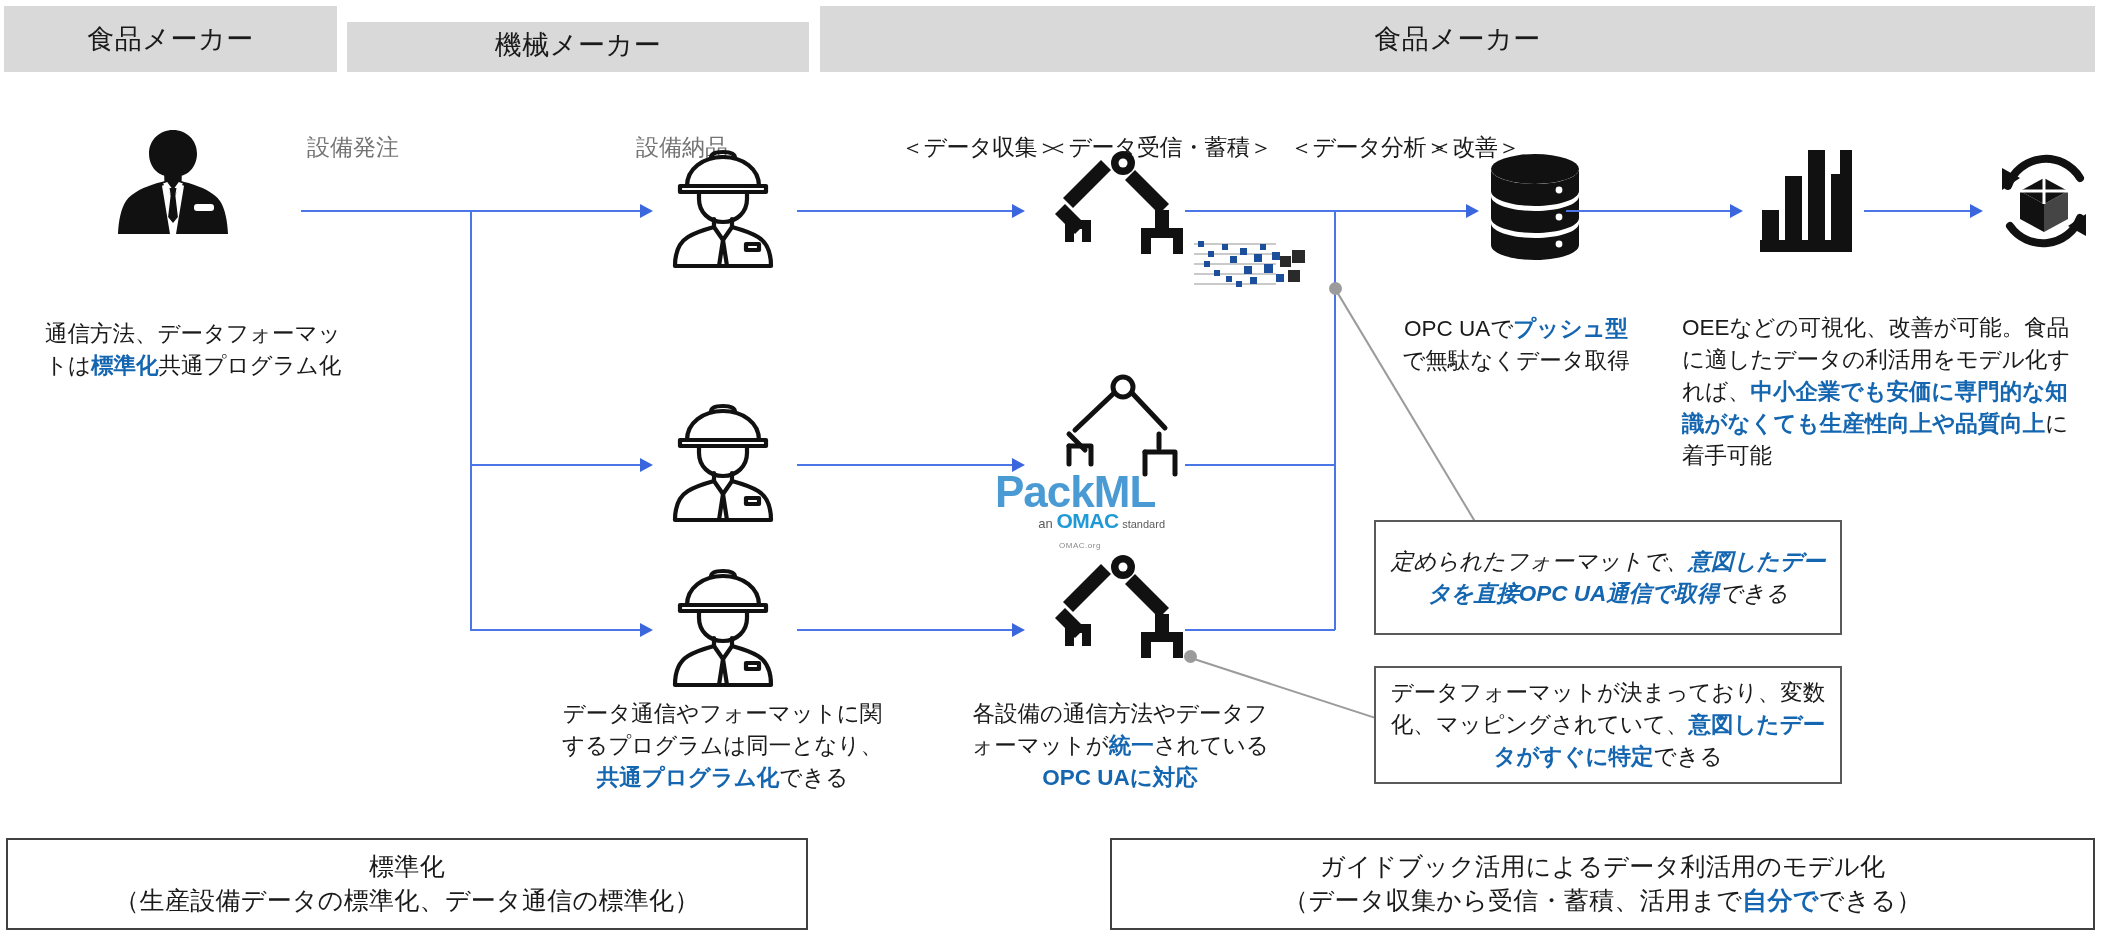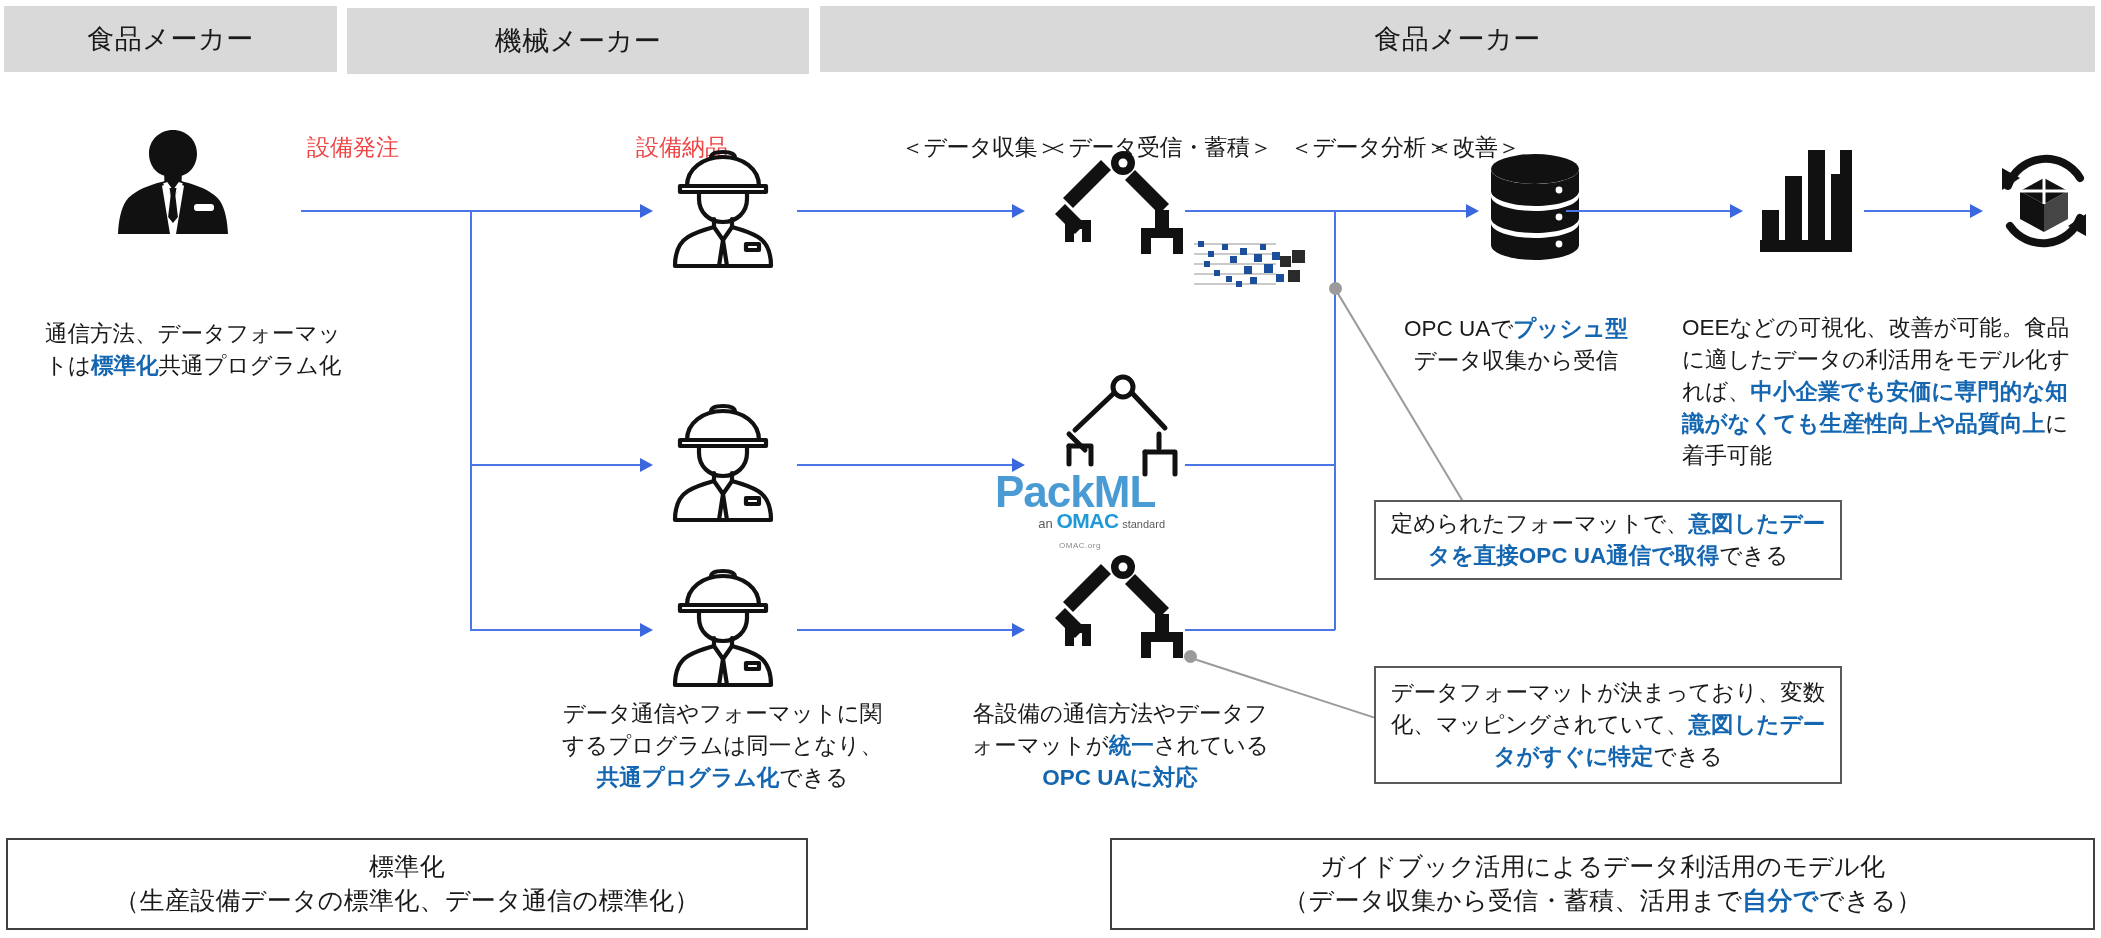--- a/index.html
+++ b/index.html
@@ -47,21 +47,21 @@
     font-size: 22.5px;
     line-height: 1.42;
     padding: 6px 10px;
   }
 
   
   .txt { font-size: 22.5px; line-height: 1.42; }
   .txt-c { text-align: center; }
   .txt-l { text-align: left; }
   b.hl { color: #1566b0; font-weight: bold; }
-  .lbl { font-size: 23px; color: #ef4444; white-space: nowrap; }
+  .lbl { font-size: 23px; color: #737373; white-space: nowrap; }
   .stage { font-size: 23px; color: #1a1a1a; white-space: nowrap; letter-spacing: -0.5px;}
 
   
   .hline { background: #4a76e8; height: 2px; }
   .vline { background: #4a76e8; width: 2px; }
   .arrowhead {
     width: 0; height: 0;
     border-top: 7px solid transparent;
     border-bottom: 7px solid transparent;
     border-left: 13px solid #3a66de;
@@ -95,21 +95,21 @@
 </style>
 </head>
 <body>
 
 <div class="abs hdr" style="left:4px; top:6px; width:333px; height:66px;">
   <div>
     <div>食品メーカー</div>
   </div>
 </div>
 
-<div class="abs hdr" style="left:347px; top:8px; width:462px; height:66px;">
+<div class="abs hdr" style="left:347px; top:22px; width:462px; height:50px;font-family:Liberation Mono, monospace;">
   <div>
     <div>機械メーカー</div>
   </div>
 </div>
 
 <div class="abs hdr" style="left:820px; top:6px; width:1275px; height:66px;">
   <div>
     <div>食品メーカー</div>
   </div>
 </div>
@@ -335,21 +335,21 @@
     <g fill="#fff">
       <circle cx="72" cy="38" r="3.4"></circle>
       <circle cx="72" cy="65" r="3.4"></circle>
       <circle cx="72" cy="92" r="3.4"></circle>
     </g>
   </svg>
 </div>
 
 <div class="abs txt txt-c" style="left:1366px; top:313px; width:300px;">
   <span>OPC UAで</span><b class="hl">プッシュ型</b><br>
-  <span>データ収集から受信</span>
+  <span>で無駄なくデータ取得</span>
 </div>
 
 <div class="abs hline" style="left:1566px; top:210px; width:164px;"></div>
 <div class="abs arrowhead" style="left:1730px; top:204px;"></div>
 
 <div class="abs" style="left:1758px; top:148px;">
   <svg width="100" height="108" viewBox="0 0 100 108">
     <g fill="#111">
       <rect x="4" y="62" width="17" height="30"></rect>
       <rect x="27" y="28" width="17" height="64"></rect>
@@ -389,21 +389,21 @@
 <div class="abs txt txt-l" style="left:1682px; top:312px; width:402px;">
   <span>OEEなどの可視化、改善が可能。食品に適したデータの利活用をモデル化すれば、</span><b class="hl">中小企業でも安価に専門的な知識がなくても生産性向上や品質向上</b><span>に着手可能</span>
 </div>
 
 <div class="abs dot" style="left:1329px; top:282px; width:13px; height:13px;"></div>
 <div class="abs leader" style="left:1336px; top:289px; width:280px; transform: rotate(59deg);"></div>
 
 <div class="abs dot" style="left:1184px; top:650px; width:13px; height:13px;"></div>
 <div class="abs leader" style="left:1191px; top:657px; width:193px; transform: rotate(18deg);"></div>
 
-<div class="abs callout" style="left:1374px; top:500px; width:468px; height:80px;">
+<div class="abs callout" style="left:1374px; top:520px; width:468px; height:115px;font-style:italic;">
   <div>
     <span>定められたフォーマットで、</span><b class="hl">意図したデータを直接OPC UA通信で取得</b><span>できる</span>
   </div>
 </div>
 
 <div class="abs callout" style="left:1374px; top:666px; width:468px; height:118px;">
   <div>
     <span>データフォーマットが決まっており、変数化、マッピングされていて、</span><b class="hl">意図したデータがすぐに特定</b><span>できる</span>
   </div>
 </div>

